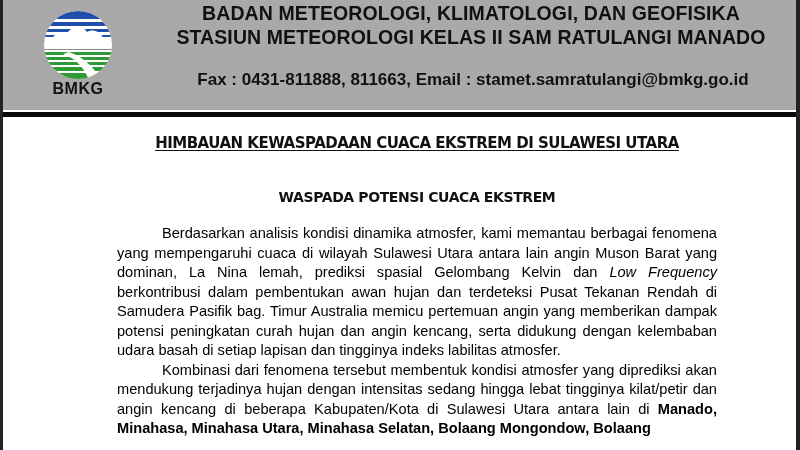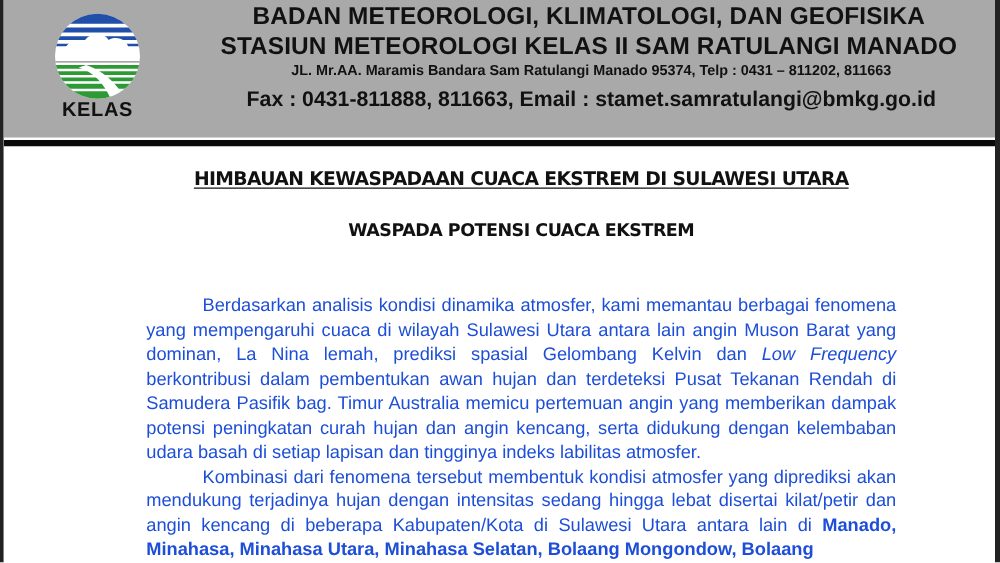--- a/index.html
+++ b/index.html
@@ -32,26 +32,26 @@
       position: absolute; left: 114px; top: 134px; width: 600px; text-align: center;
       font-family: "DejaVu Sans", sans-serif; font-weight: bold; font-size: 15px;
       text-decoration: underline; text-underline-offset: 2px; color: #111; white-space: nowrap;
       letter-spacing: -0.5px;
     }
     .sub-title {
       position: absolute; left: 114px; width: 600px; text-align: center;
       font-family: "DejaVu Sans", sans-serif; font-weight: bold; font-size: 14px; color: #111; white-space: nowrap;
       letter-spacing: -0.4px;
     }
-    .sub1 { top: 177px; }
+    .sub1 { top: 189px; }
     .sub2 { top: 198px; }
 
     .body-text {
-      position: absolute; left: 114px; top: 236px; width: 600px;
-      font-size: 14.6px; line-height: 19.5px; color: #1d4ed8; text-align: justify;
+      position: absolute; left: 114px; top: 224px; width: 600px;
+      font-size: 14.6px; line-height: 19.5px; color: #000000; text-align: justify;
     }
     .body-text p { margin: 0; text-indent: 45px; }
     .body-text em { font-style: italic; }
     .body-text strong { font-weight: bold; }
   </style>
 </head>
 <body>
 
 <div class="edge-left"></div>
 
@@ -72,31 +72,30 @@
         <path d="M8 34 C8 24,18 20,24 24 C27 16,40 15,44 22 C50 18,60 22,60 30 L66 32 L66 38 L4 38 Z" fill="#ffffff"></path>
         <rect x="0" y="39" width="70" height="1" fill="#888"></rect>
         <rect x="0" y="42" width="70" height="3" fill="#2e9a35"></rect>
         <rect x="0" y="47" width="70" height="3" fill="#2e9a35"></rect>
         <rect x="0" y="52" width="70" height="3" fill="#2e9a35"></rect>
         <rect x="0" y="57" width="70" height="4" fill="#2e9a35"></rect>
         <rect x="0" y="63" width="70" height="7" fill="#2e9a35"></rect>
         <path d="M20 44 C32 48,40 56,46 70 L58 70 C50 56,40 47,26 42 Z" fill="#ffffff"></path>
       </g>
     </svg>
-    <div class="logo-label">KELAS</div>
+    <div class="logo-label">BMKG</div>
 
     <div class="hdr-line hdr-l1">BADAN METEOROLOGI, KLIMATOLOGI, DAN GEOFISIKA</div>
     <div class="hdr-line hdr-l2">STASIUN METEOROLOGI KELAS II SAM RATULANGI MANADO</div>
-    <div class="hdr-line hdr-l3">JL. Mr.AA. Maramis Bandara Sam Ratulangi Manado 95374, Telp  : 0431 – 811202,  811663</div>
     <div class="hdr-line hdr-l4">Fax : 0431-811888,   811663, Email :  stamet.samratulangi@bmkg.go.id</div>
   </div>
   <div class="header-rule"></div>
 
   <div class="doc-title">HIMBAUAN KEWASPADAAN CUACA EKSTREM DI SULAWESI UTARA</div>
   <div class="sub-title sub1">WASPADA POTENSI CUACA EKSTREM</div>
 
   <div class="body-text">
     <p><span>Berdasarkan analisis kondisi dinamika atmosfer, kami memantau berbagai fenomena yang mempengaruhi cuaca di wilayah Sulawesi Utara antara lain angin Muson Barat yang dominan, La Nina lemah, prediksi spasial Gelombang  Kelvin dan </span><em>Low Frequency</em><span> berkontribusi dalam pembentukan awan hujan dan terdeteksi Pusat Tekanan Rendah di Samudera Pasifik bag. Timur Australia memicu pertemuan angin yang memberikan dampak potensi peningkatan curah hujan dan angin kencang, serta didukung dengan kelembaban udara basah di setiap lapisan dan tingginya indeks labilitas atmosfer.</span></p>
-    <p><span>Kombinasi dari fenomena tersebut membentuk kondisi atmosfer yang diprediksi akan mendukung terjadinya hujan dengan intensitas sedang hingga lebat disertai kilat/petir dan angin kencang di beberapa Kabupaten/Kota di Sulawesi Utara antara lain di </span><strong>Manado, Minahasa, Minahasa Utara, Minahasa Selatan, Bolaang Mongondow, Bolaang</strong></p>
+    <p><span>Kombinasi dari fenomena tersebut membentuk kondisi atmosfer yang diprediksi akan mendukung terjadinya hujan dengan intensitas sedang hingga lebat tingginya kilat/petir dan angin kencang di beberapa Kabupaten/Kota di Sulawesi Utara antara lain di </span><strong>Manado, Minahasa, Minahasa Utara, Minahasa Selatan, Bolaang Mongondow, Bolaang</strong></p>
   </div>
 </div>
 
 <div class="edge-right"></div>
 
 </body></html>

